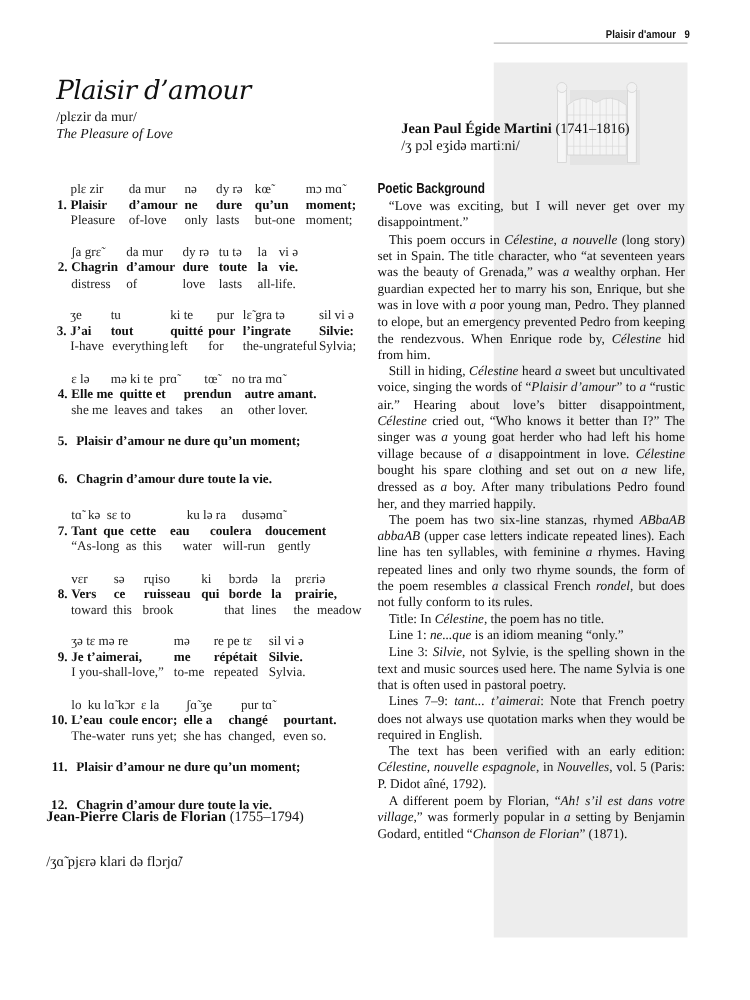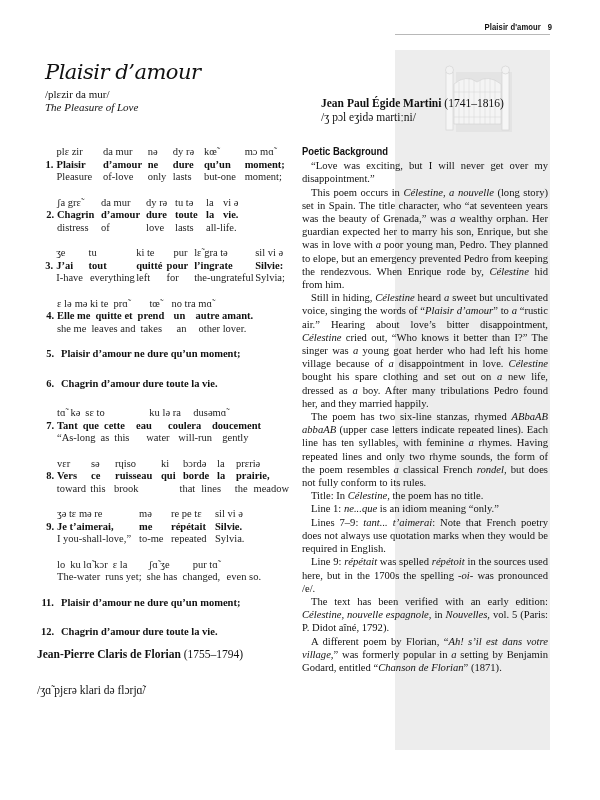--- a/index.html
+++ b/index.html
@@ -163,31 +163,31 @@
         <span class="cell" style="width: 50px; text-align: center;">everything</span>
         <span class="cell" style="width: 32px;">left</span>
         <span class="cell" style="width: 29px;">for</span>
         <span class="cell" style="width: 64px;">the-ungrateful</span>
         <span class="cell" style="width: 44px;">Sylvia;</span>
       </div>
     </div>
     <div class="stanza-line">
       <div class="row ipa">
         <span class="num"></span>
-        <span class="cell" style="margin-right: 3px; text-align: right;">ɛ lə</span>
+        <span class="cell" style="margin-right: 17px; text-align: right;">ɛ lə</span>
         <span class="cell" style="margin-right: 5px;">mə ki te</span>
         <span class="cell" style="width: 36px;">prɑ̃</span>
         <span class="cell" style="width: 22px;">tœ̃</span>
         <span class="cell" style="width: 74px;">no tra mɑ̃</span>
       </div>
       <div class="row fr">
         <span class="num">4.</span>
         <span class="cell" style="margin-right: 5px;">Elle me</span>
         <span class="cell" style="margin-right: 5px;">quitte et</span>
-        <span class="cell" style="width: 36px;">prend</span>
+        <span class="cell" style="width: 36px; text-align: right;">prend</span>
         <span class="cell" style="width: 22px;">un</span>
         <span class="cell" style="width: 74px;">autre amant.</span>
       </div>
       <div class="row gloss">
         <span class="num"></span>
         <span class="cell" style="margin-right: 5px;">she  me</span>
         <span class="cell" style="margin-right: 5px;">leaves and</span>
         <span class="cell" style="width: 36px;">takes</span>
         <span class="cell" style="width: 22px;">an</span>
         <span class="cell" style="width: 74px;">other  lover.</span>
@@ -280,20 +280,28 @@
       </div>
     </div>
     <div class="stanza-line">
       <div class="row ipa">
         <span class="num"></span>
         <span class="cell" style="margin-right: 5px;">lo</span>
         <span class="cell" style="margin-right: 5px;">ku lɑ̃ kɔr</span>
         <span class="cell" style="width: 36px;">ɛ la</span>
         <span class="cell" style="width: 44px;">ʃɑ̃ ʒe</span>
         <span class="cell" style="width: 48px;">pur tɑ̃</span>
+      </div>
+      <div class="row fr">
+        <span class="num">10.</span>
+        <span class="cell" style="margin-right: 5px;">L’eau</span>
+        <span class="cell" style="margin-right: 5px;">coule encor;</span>
+        <span class="cell" style="width: 36px;">elle a</span>
+        <span class="cell" style="width: 44px;">changé</span>
+        <span class="cell" style="width: 48px;">pourtant.</span>
       </div>
       <div class="row gloss">
         <span class="num"></span>
         <span class="cell" style="margin-right: 5px;">The-water</span>
         <span class="cell" style="margin-right: 5px;">runs   yet;</span>
         <span class="cell" style="width: 36px;">she has</span>
         <span class="cell" style="width: 44px;">changed,</span>
         <span class="cell" style="width: 48px;">even so.</span>
       </div>
     </div>
@@ -309,18 +317,18 @@
 
 <div class="bg">
   <h3>Poetic Background</h3>
   <div id="bg-paras">
       <p>“Love was exciting, but I will never get over my disappointment.”</p>
       <p>This poem occurs in <i>Célestine</i>, <i>a</i> <i>nouvelle</i> (long story) set in Spain. The title character, who “at seventeen years was the beauty of Grenada,” was <i>a</i> wealthy orphan. Her guardian expected her to marry his son, Enrique, but she was in love with <i>a</i> poor young man, Pedro. They planned to elope, but an emergency prevented Pedro from keeping the rendezvous. When Enrique rode by, <i>Célestine</i> hid from him.</p>
       <p>Still in hiding, <i>Célestine</i> heard <i>a</i> sweet but uncultivated voice, singing the words of “<i>Plaisir d’amour</i>” to <i>a</i> “rustic air.”  Hearing about love’s bitter disappointment, <i>Célestine</i> cried out, “Who knows it better than I?”  The singer was <i>a</i> young goat herder who had left his home village because of <i>a</i> disappointment in love. <i>Célestine</i> bought his spare clothing and set out on <i>a</i> new life, dressed as <i>a</i> boy. After many tribulations Pedro found her, and they married happily.</p>
       <p>The poem has two six-line stanzas, rhymed <i>ABbaAB</i> <i>abbaAB</i> (upper case letters indicate repeated lines). Each line has ten syllables, with feminine <i>a</i> rhymes. Having repeated lines and only two rhyme sounds, the form of the poem resembles <i>a</i> classical French <i>rondel</i>, but does not fully conform to its rules.</p>
       <p>Title: In <i>Célestine</i>, the poem has no title.</p>
       <p>Line 1: <i>ne...que</i> is an idiom meaning “only.”</p>
+      <p>Line 3: <i>Silvie</i>, not Sylvie, is the spelling shown in the text and music sources used here. The name Sylvia is one that is often used in pastoral poetry.</p>
       <p>Lines 7–9: <i>tant... t’aimerai</i>: Note that French poetry does not always use quotation marks when they would be required in English.</p>
-      <p>Line 9: <i>répétait</i> was spelled <i>répétoit</i> in the sources used here, but in the 1700s the spelling <i>-oi-</i> was pronounced /e/.</p>
       <p>The text has been verified with an early edition: <i>Célestine, nouvelle espagnole</i>, in <i>Nouvelles</i>, vol. 5 (Paris: P. Didot aîné, 1792).</p>
       <p>A different poem by Florian, “<i>Ah! s’il est dans votre village,</i>” was formerly popular in <i>a</i> setting by Benjamin Godard, entitled “<i>Chanson de Florian</i>” (1871).</p>
     </div>
 </div>
 
 </body></html>

